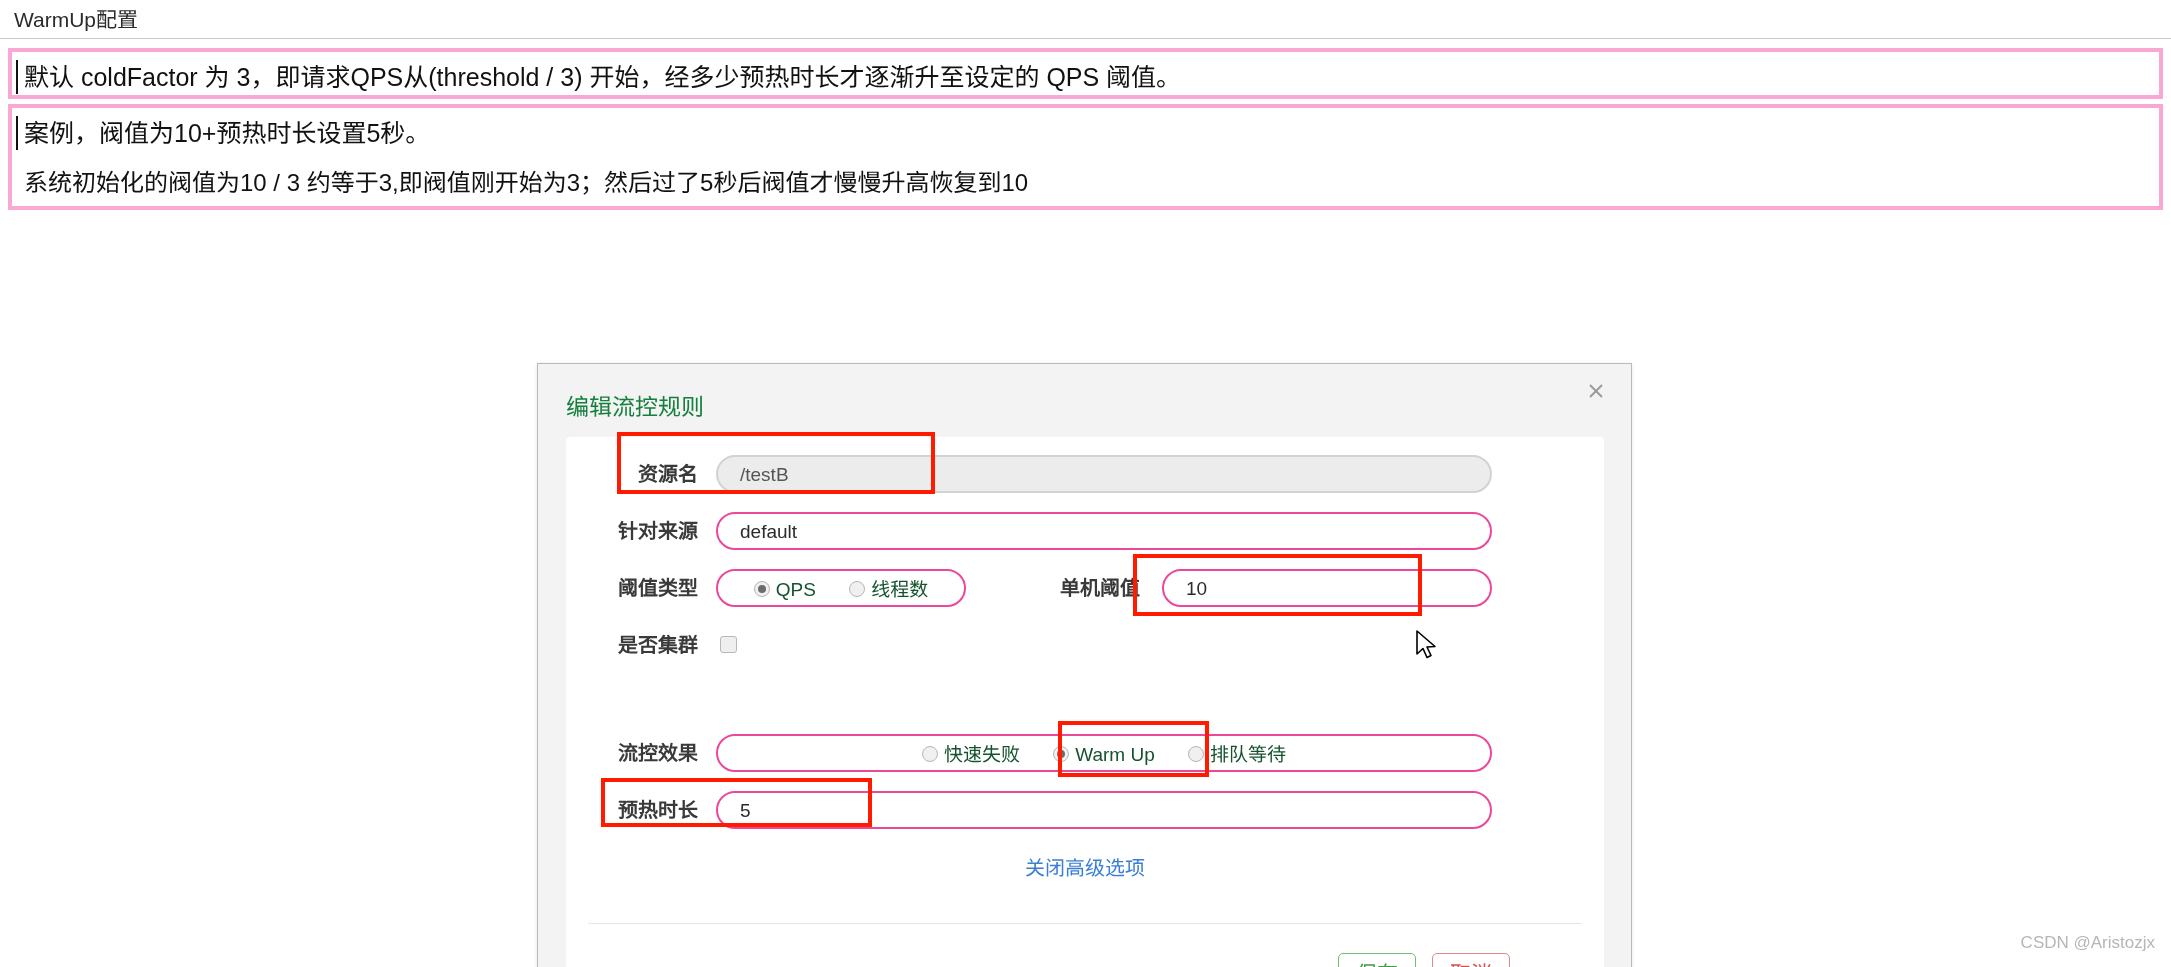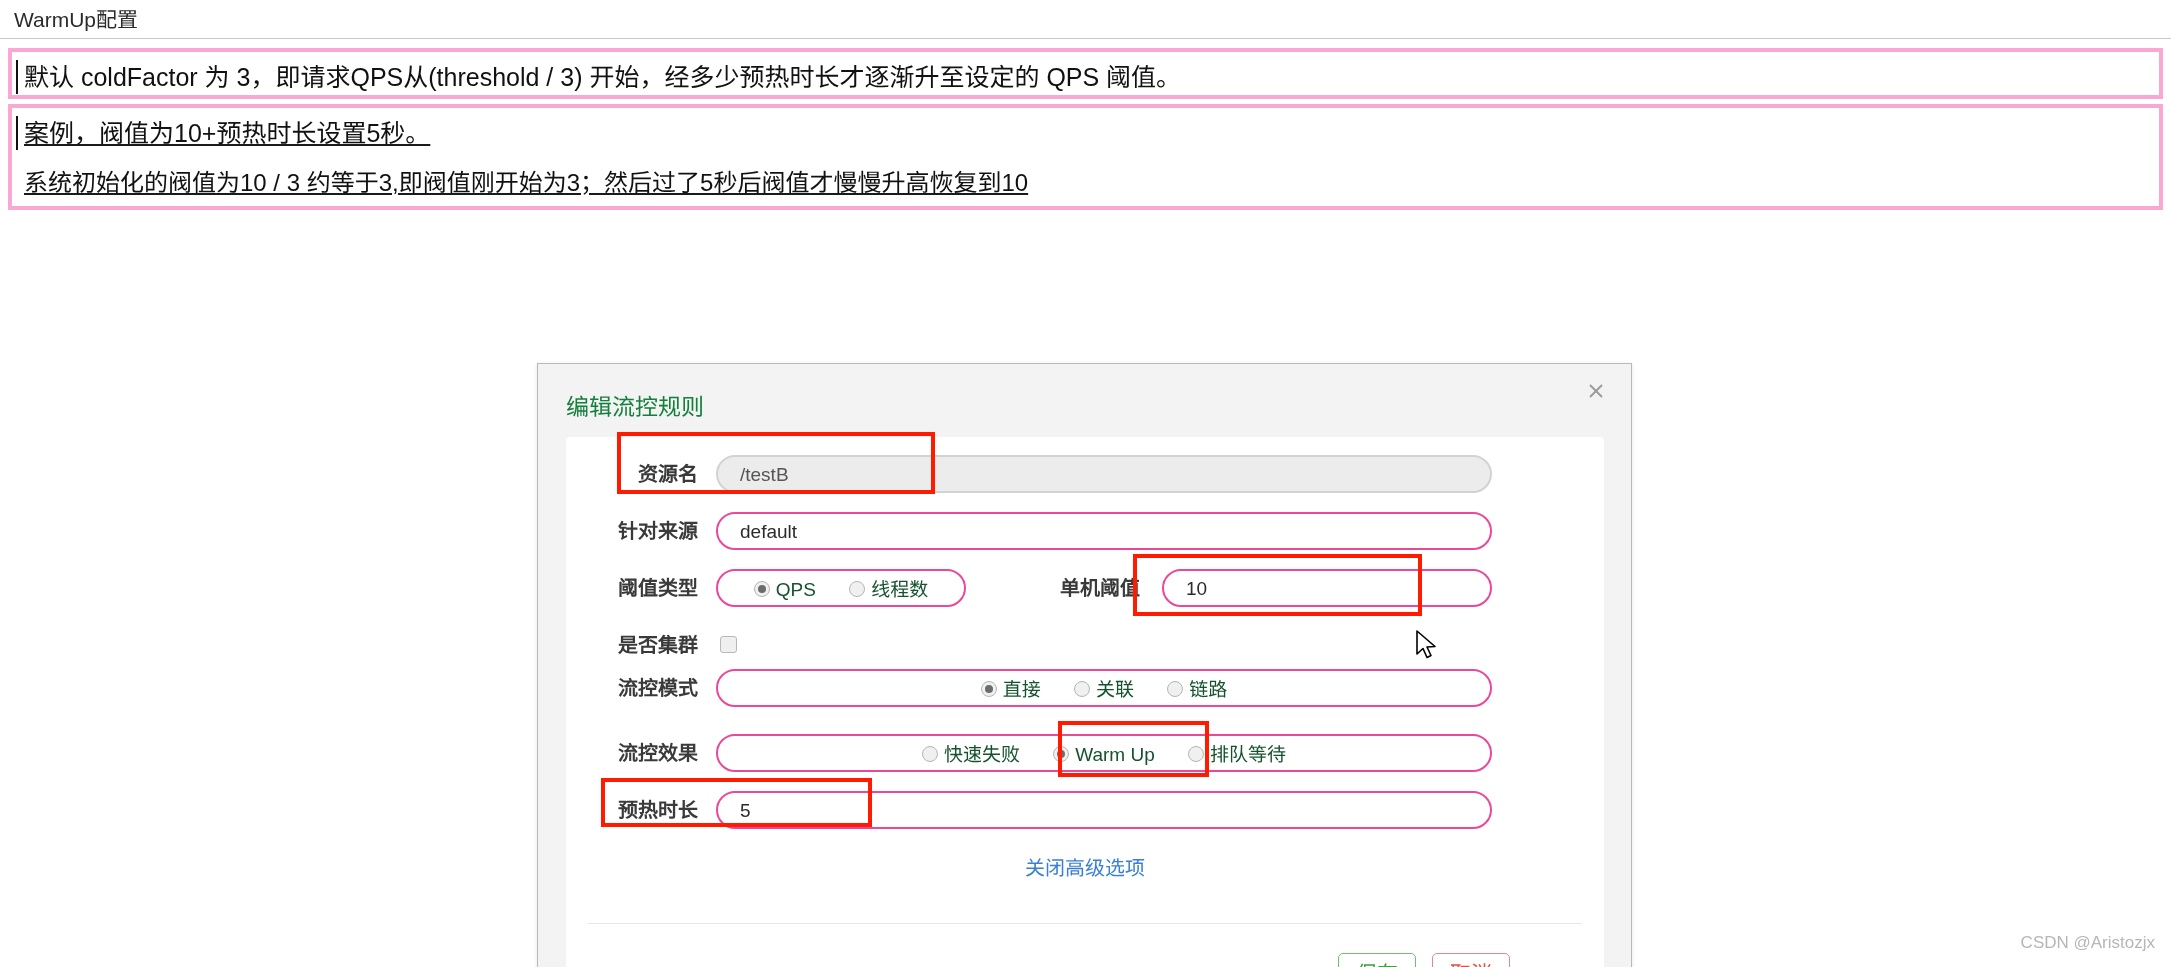--- a/index.html
+++ b/index.html
@@ -44,21 +44,20 @@
     left: 8px;
     top: 48px;
     width: 2155px;
     height: 51px;
   }
   .note-box-2 {
     left: 8px;
     top: 104px;
     width: 2155px;
     height: 106px;
-    text-decoration: underline;
   }
   .note-line {
     font-size: 25px;
     line-height: 50px;
     color: #111111;
     padding-left: 12px;
     white-space: nowrap;
     position: relative;
   }
   .note-line.caret::before {
@@ -313,34 +312,20 @@
 
       <div class="row-label" style="left:434px;width:140px;">单机阈值</div>
       <div class="field" style="left:596px;width:330px;">10</div>
     </div>
 
     <div class="row" style="top:185px;">
       <div class="row-label">是否集群</div>
       <div class="checkbox" style="left:154px;top:14px;"></div>
     </div>
 
-    <div class="row" style="top:228px;">
-      <div class="row-label">流控模式</div>
-      <div class="field center" style="width:776px;">
-        <span class="radio-item">
-          <span class="radio-dot on"></span><span>直接</span>
-        </span>
-        <span class="radio-item">
-          <span class="radio-dot"></span><span>关联</span>
-        </span>
-        <span class="radio-item">
-          <span class="radio-dot"></span><span>链路</span>
-        </span>
-      </div>
-    </div>
 
     <div class="row" style="top:293px;">
       <div class="row-label">流控效果</div>
       <div class="field center" style="width:776px;">
         <span class="radio-item">
           <span class="radio-dot"></span><span>快速失败</span>
         </span>
         <span class="radio-item">
           <span class="radio-dot on"></span><span>Warm Up</span>
         </span>

